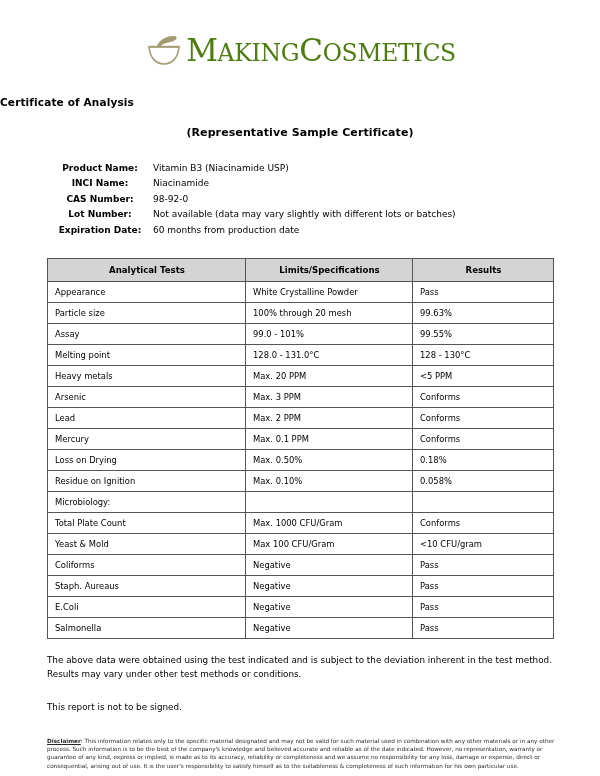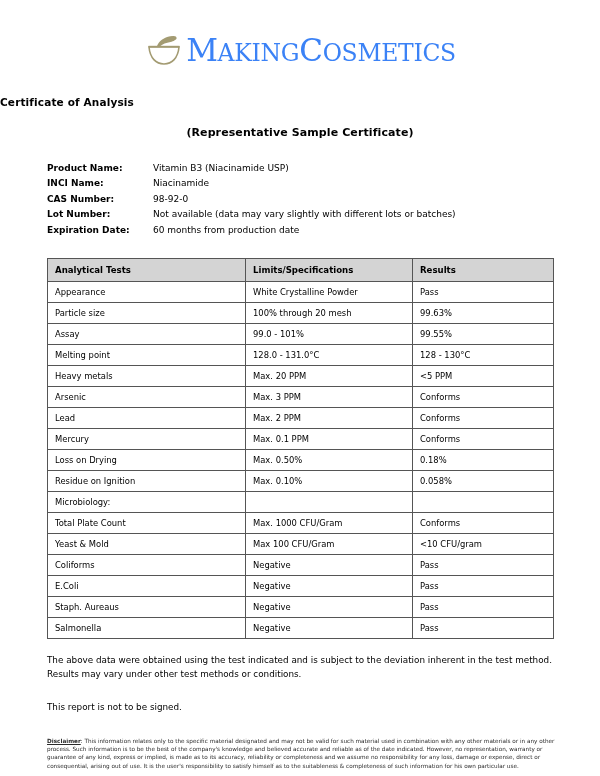--- a/index.html
+++ b/index.html
@@ -34,21 +34,21 @@
     width: 40px;
     height: 34px;
     margin-right: 2px;
     flex: 0 0 auto;
     display: block;
   }
   .logo-text {
     font-family: "DejaVu Serif", "Liberation Serif", serif;
     font-size: 31px;
     letter-spacing: -0.3px;
-    color: #3b82f6;
+    color: #4d7c0f;
     line-height: 1;
     white-space: nowrap;
   }
   .logo-text .cap { font-size: 31px; }
   .logo-text .sc { font-size: 23.5px; }
 
   
   .doc-title {
     font-size: 10.5px;
     font-weight: bold;
@@ -60,20 +60,21 @@
     font-size: 11px;
     font-weight: bold;
     margin-top: 18px;
     letter-spacing: 0.1px;
   }
 
   
   .info {
     margin: 22px 0 0 47px;
     font-size: 9px;
+    text-align: center;
   }
   .info-row {
     display: flex;
     align-items: baseline;
     line-height: 15.4px;
   }
   .info-label {
     width: 106px;
     flex: 0 0 106px;
     font-weight: bold;
@@ -102,20 +103,21 @@
     font-weight: normal;
     overflow: hidden;
     white-space: nowrap;
   }
   .coa-table thead th {
     background: #d4d4d4;
     font-weight: bold;
     font-size: 8.6px;
     padding-top: 5px;
     padding-bottom: 5px;
+    text-align: center;
   }
   .col-test  { width: 198px; }
   .col-limit { width: 167px; }
   .col-res   { width: 141px; }
 
   
   .para {
     margin: 15px 0 0 47px;
     width: 508px;
     font-size: 8.8px;
@@ -261,26 +263,26 @@
           <td>Yeast &amp; Mold</td>
           <td>Max 100 CFU/Gram</td>
           <td>&lt;10 CFU/gram</td>
         </tr>
         <tr>
           <td>Coliforms</td>
           <td>Negative</td>
           <td>Pass</td>
         </tr>
         <tr>
+          <td>Staph. Aureaus</td>
+          <td>Negative</td>
+          <td>Pass</td>
+        </tr>
+        <tr>
           <td>E.Coli</td>
-          <td>Negative</td>
-          <td>Pass</td>
-        </tr>
-        <tr>
-          <td>Staph. Aureaus</td>
           <td>Negative</td>
           <td>Pass</td>
         </tr>
         <tr>
           <td>Salmonella</td>
           <td>Negative</td>
           <td>Pass</td>
         </tr>
       </tbody>
   </table>

